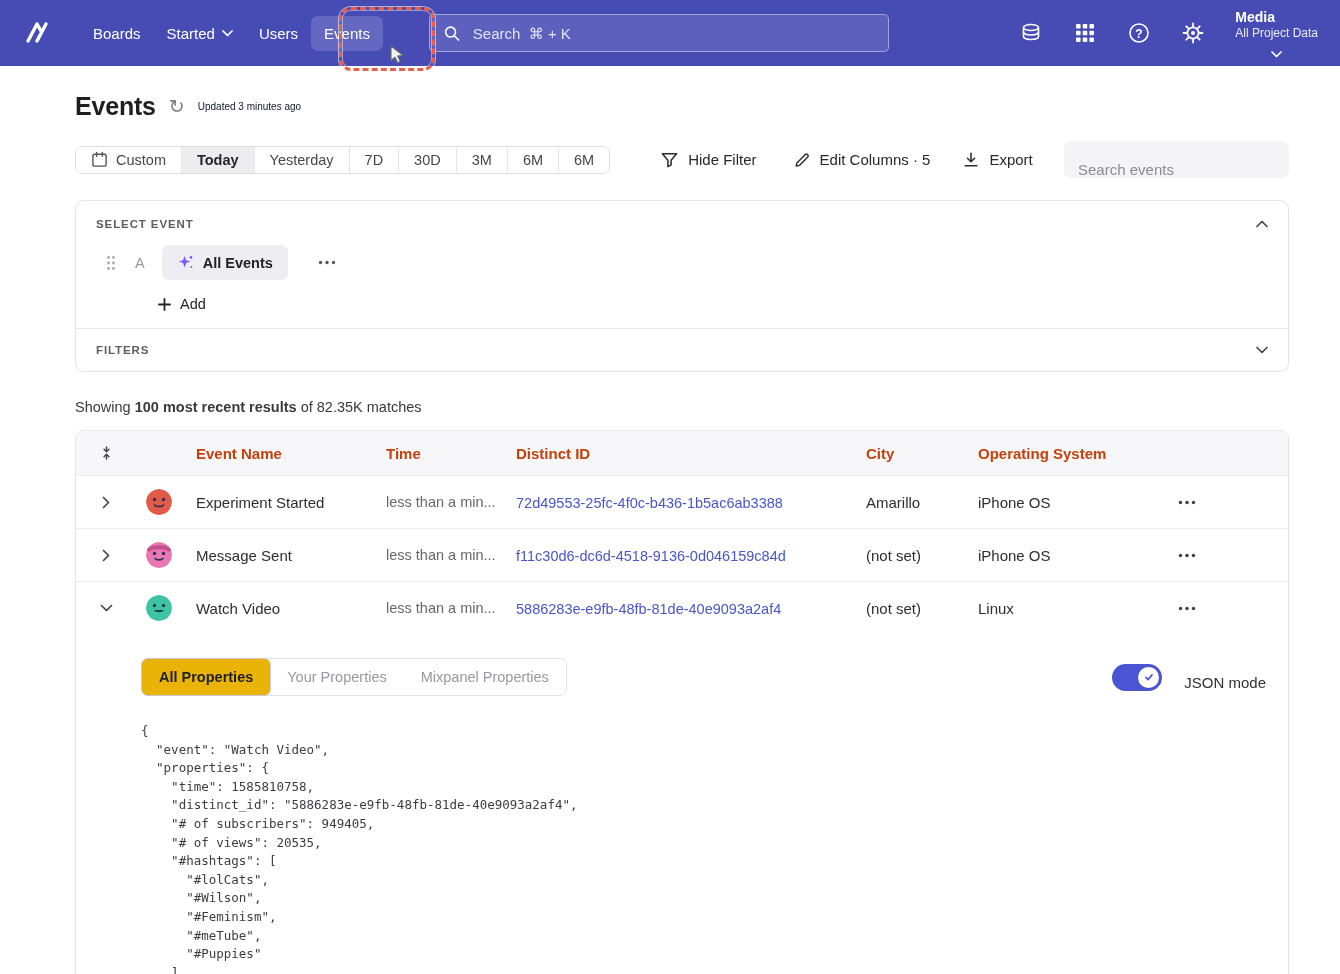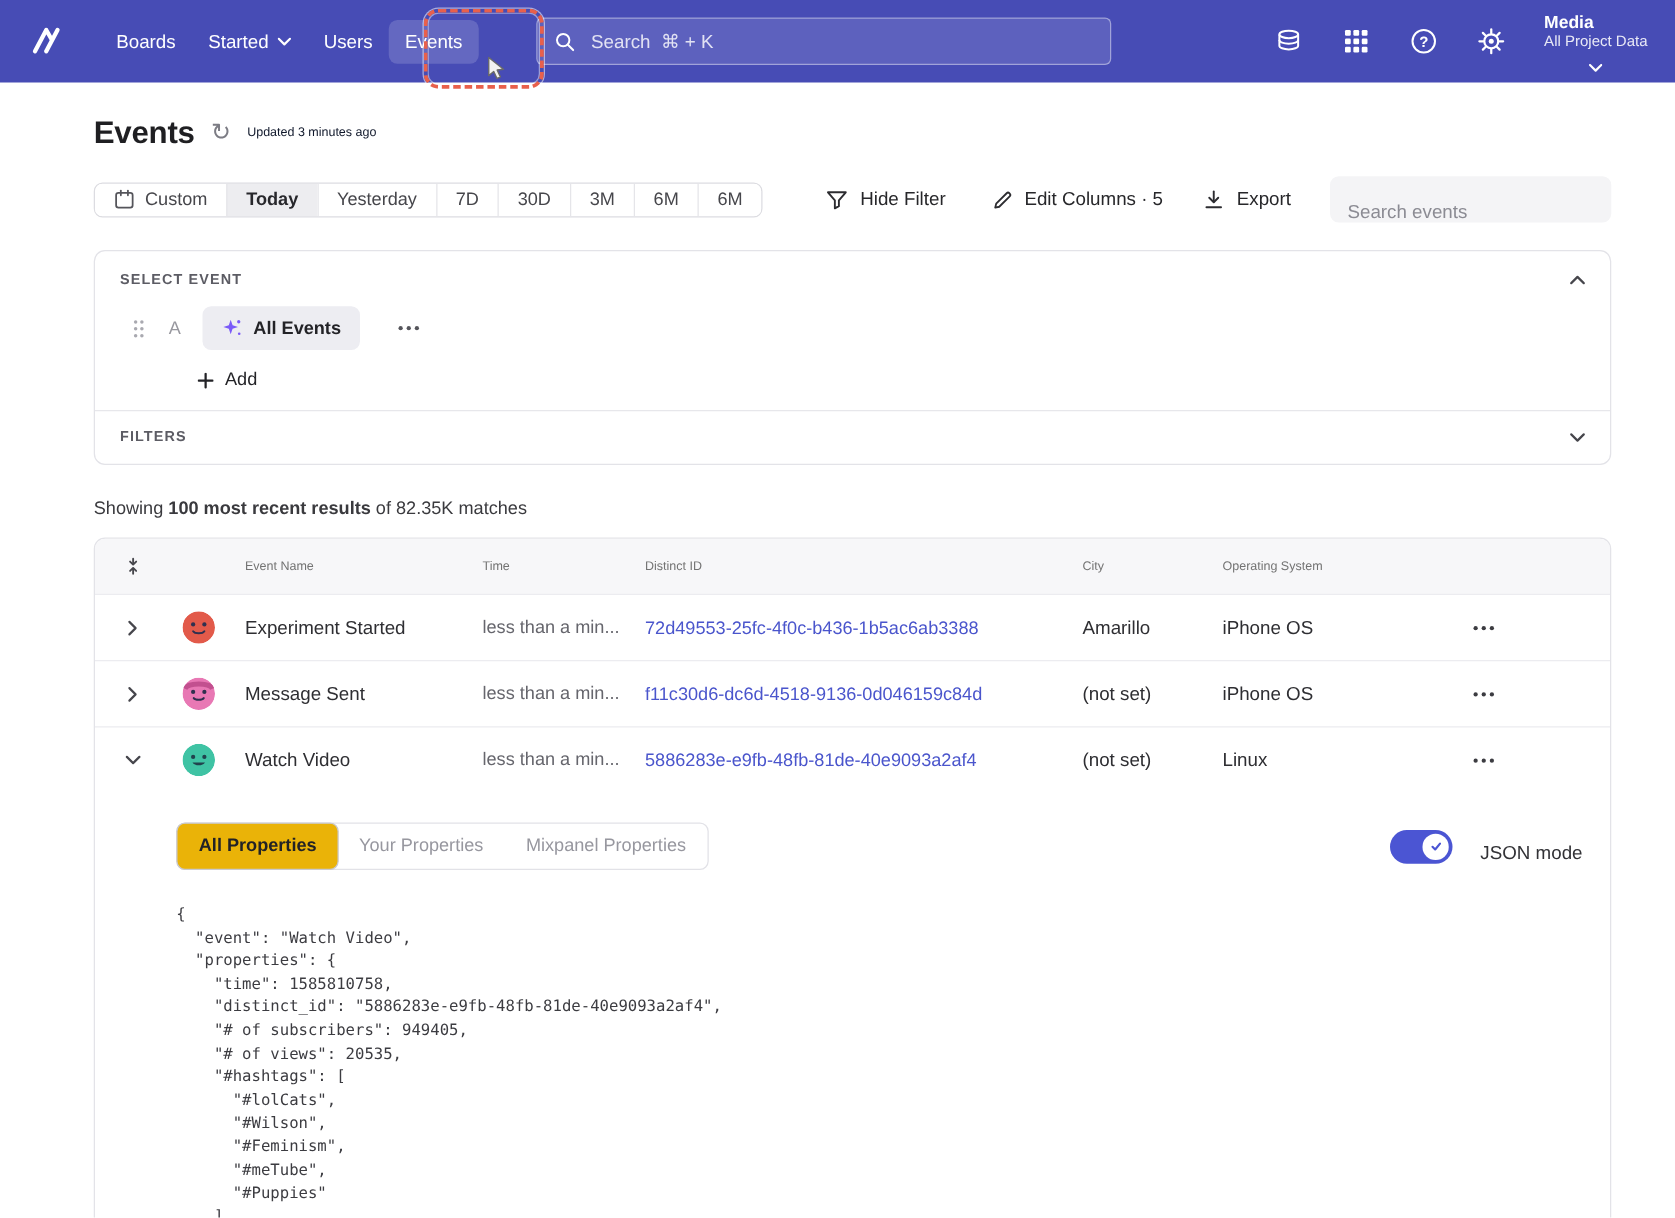--- a/index.html
+++ b/index.html
@@ -75,21 +75,21 @@
   .se-add { display:flex; align-items:center; gap:9px; margin:12px 0 16px 82px; font-size:14.5px; font-weight:500; color:#232327; cursor:pointer; }
   .se-filters { border-top:1px solid #e7e7eb; height:43px; display:flex; justify-content:space-between; align-items:center; padding:0 20px; cursor:pointer; }
 
   
   .results { margin-top:27px; font-size:14.5px; color:#3a3a3e; }
   .results b { font-weight:700; }
 
   
   .table { margin-top:15px; border:1px solid #e3e3e8; border-radius:9px; overflow:hidden; background:#fff; }
   .tgrid { display:grid; grid-template-columns:60px 46px 190px 130px 350px 112px 177px 1fr; align-items:center; }
-  .thead { height:44px; background:#f7f7f9; font-size:10px; font-weight:400; color:#737373; }
+  .thead { height:44px; background:#f7f7f9; font-size:15px; font-weight:700; color:#c2410c; }
   .trow { height:53px; border-top:1px solid #ececf0; font-size:15px; color:#2e2e32; }
   .cell { padding-left:14px; white-space:nowrap; overflow:hidden; }
   .c-exp { display:flex; justify-content:center; padding-left:0; cursor:pointer; }
   .c-av { display:flex; justify-content:center; padding-left:0; }
   .c-time { color:#66666d; font-size:14.5px; position:relative; }
   .trow.expanded .c-time::after { content:""; position:absolute; left:14px; width:112px; bottom:-18px; border-bottom:1px solid #d9d9de; }
   .c-id a { color:#4a55cc; text-decoration:none; font-size:14.5px; cursor:pointer; }
   .c-menu { display:flex; justify-content:flex-end; padding-right:92px; cursor:pointer; }
 
   .avatar { width:26px; height:26px; border-radius:50%; display:flex; }

